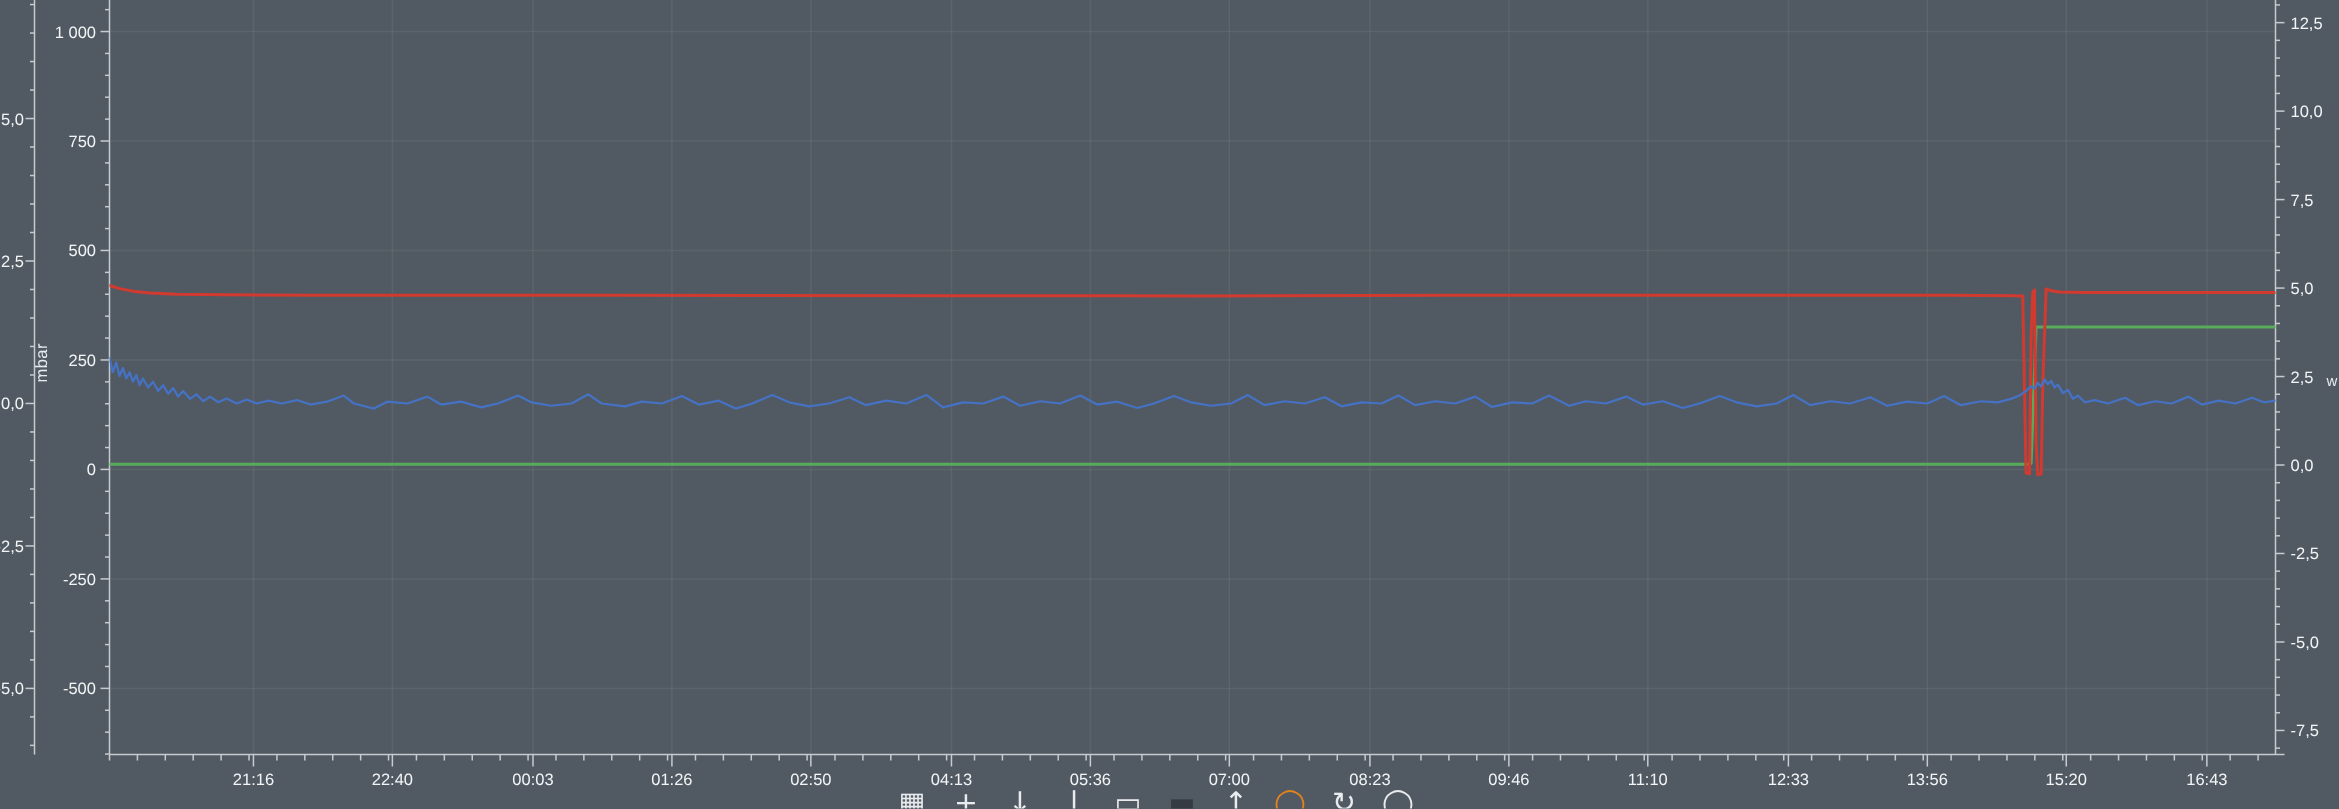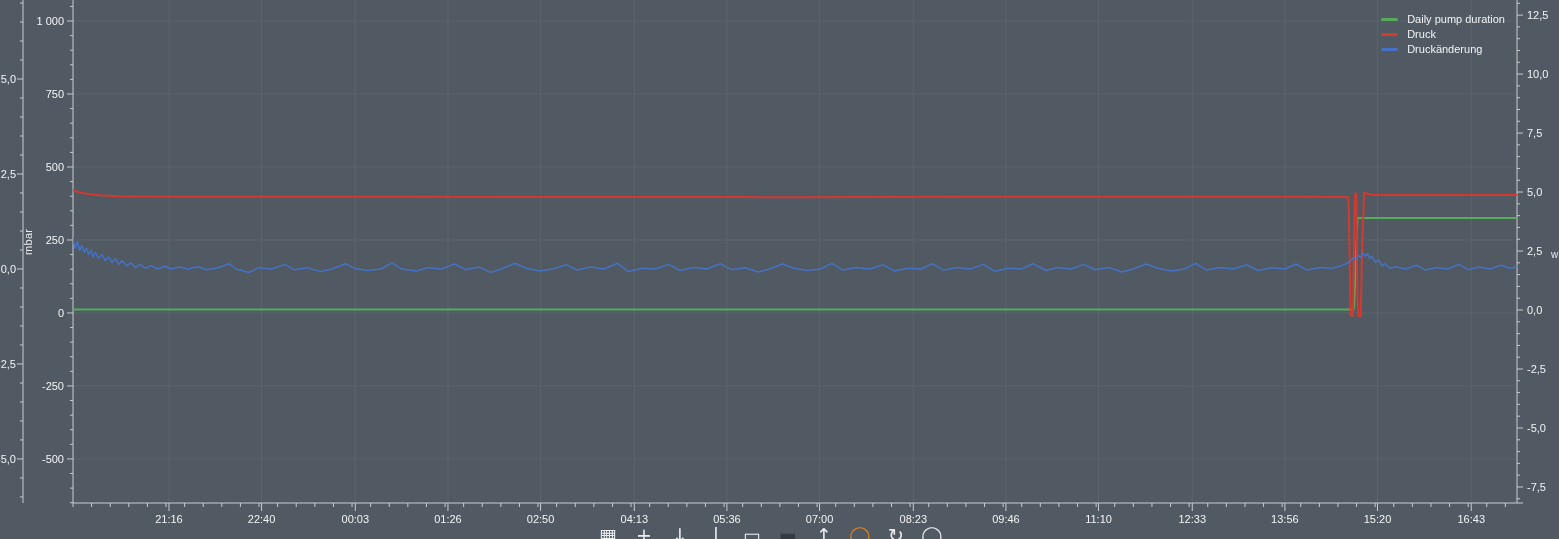--- a/index.html
+++ b/index.html
@@ -319,34 +319,20 @@
       <g clip-path="url(#plot-clip)">
         <polyline points="73.0,309.5 1351.8,309.5 1354.1,308.8 1357.4,218.0 1517.0,218.0" fill="none" stroke="#57ab5a" stroke-width="2" stroke-linejoin="round" stroke-linecap="round"></polyline>
         <polyline points="73.0,190.3 79.7,192.4 88.6,194.1 99.8,195.3 117.6,196.2 151.1,196.5 206.9,196.8 407.8,196.8 631.0,197.1 742.6,197.1 798.3,197.3 854.1,197.1 965.7,196.8 1077.3,196.8 1188.9,196.8 1300.5,196.8 1342.9,197.1 1348.5,197.3 1350.7,315.3 1353.0,315.9 1354.1,225.4 1355.2,194.7 1356.3,193.3 1357.4,295.4 1358.5,316.5 1360.8,315.9 1361.9,254.6 1364.1,192.7 1367.5,193.8 1373.0,194.7 1389.8,195.0 1434.4,195.0 1479.1,195.0 1517.0,195.0" fill="none" stroke="#d23a30" stroke-width="2" stroke-linejoin="round" stroke-linecap="round"></polyline>
         <polyline points="73.0,238.6 75.2,248.1 77.5,241.6 79.7,250.7 81.9,245.4 84.2,252.3 86.4,248.1 88.6,254.5 90.9,250.0 93.1,256.8 95.3,252.3 98.7,258.3 102.0,254.5 105.4,260.6 108.7,256.8 112.1,262.5 115.4,258.7 118.8,264.4 122.1,260.6 126.6,265.9 131.0,262.9 135.5,267.5 140.0,264.4 145.5,268.2 151.1,265.6 157.8,269.0 164.5,266.3 171.2,269.0 179.0,267.1 187.9,269.0 198.0,266.7 206.9,269.7 218.1,267.8 229.2,263.7 235.9,269.0 249.3,272.4 258.2,267.8 271.6,269.0 285.0,264.4 294.0,269.7 307.3,267.8 320.7,271.6 331.9,269.0 345.3,263.7 354.2,268.2 367.6,270.5 381.0,269.0 392.2,262.9 401.1,269.0 416.7,270.9 427.9,267.8 441.3,269.0 454.6,264.0 465.8,269.7 479.2,267.1 490.4,272.4 501.5,269.0 514.9,263.3 526.1,268.2 539.5,270.9 552.8,269.0 566.2,264.8 577.4,270.1 590.8,267.1 604.2,269.0 617.6,263.3 628.7,271.6 642.1,268.2 655.5,269.0 668.9,264.4 680.1,270.5 693.5,267.5 706.8,269.0 720.2,263.7 731.4,269.7 744.8,267.8 758.2,272.0 769.3,269.0 782.7,264.0 793.9,268.2 807.3,270.5 820.7,269.0 831.8,263.3 843.0,270.1 856.4,267.5 869.8,269.0 883.2,264.8 894.3,270.9 907.7,268.2 921.1,269.0 932.3,263.7 943.4,270.1 956.8,267.5 970.2,269.0 983.6,264.4 994.7,271.3 1008.1,268.2 1021.5,269.0 1032.7,263.7 1046.1,270.5 1057.2,267.5 1070.6,269.0 1084.0,264.4 1095.2,269.7 1108.6,267.5 1122.0,272.0 1133.1,269.0 1146.5,264.0 1157.7,268.2 1171.1,270.9 1184.5,269.0 1195.6,263.3 1206.8,270.1 1220.2,267.5 1233.6,269.0 1246.9,264.8 1258.1,270.5 1271.5,267.8 1284.9,269.0 1296.0,264.0 1307.2,270.1 1320.6,267.5 1331.8,268.2 1340.7,265.9 1346.3,263.7 1350.7,260.6 1354.1,257.6 1356.3,259.1 1358.5,255.3 1360.8,257.6 1363.0,253.0 1365.2,256.1 1367.5,253.8 1369.7,258.3 1371.9,256.4 1375.3,262.1 1378.6,259.9 1382.0,265.9 1385.3,263.7 1389.8,268.2 1396.5,266.7 1405.4,269.0 1416.6,265.2 1425.5,270.1 1436.7,267.5 1447.8,269.0 1459.0,264.4 1467.9,269.7 1479.1,267.1 1490.2,269.0 1501.4,265.2 1509.2,268.2 1517.0,267.1" fill="none" stroke="#4572c4" stroke-width="1.5" stroke-linejoin="round" stroke-linecap="round"></polyline>
       </g>
     </svg>
 
   <span class="ytitle">mbar</span>
   <span class="ytitle-right">w</span>
 
-  <div class="legend">
-    <div class="lrow">
-      <span class="swatch" style="background: rgb(87, 171, 90);"></span>
-      <span class="llabel">Daily pump duration</span>
-    </div>
-    <div class="lrow">
-      <span class="swatch" style="background: rgb(210, 58, 48);"></span>
-      <span class="llabel">Druck</span>
-    </div>
-    <div class="lrow">
-      <span class="swatch" style="background: rgb(69, 114, 196);"></span>
-      <span class="llabel">Druckänderung</span>
-    </div>
-  </div>
 
   <div class="toolbar">
       <span class="tool" style="color: rgb(233, 235, 238);">▦</span>
       <span class="tool" style="color: rgb(233, 235, 238);">+</span>
       <span class="tool" style="color: rgb(233, 235, 238);">↓</span>
       <span class="tool" style="color: rgb(233, 235, 238);">|</span>
       <span class="tool" style="color: rgb(233, 235, 238);">▭</span>
       <span class="tool" style="color: rgb(52, 59, 66);">▬</span>
       <span class="tool" style="color: rgb(233, 235, 238);">↑</span>
       <span class="tool" style="color: rgb(224, 130, 30);">◯</span>

